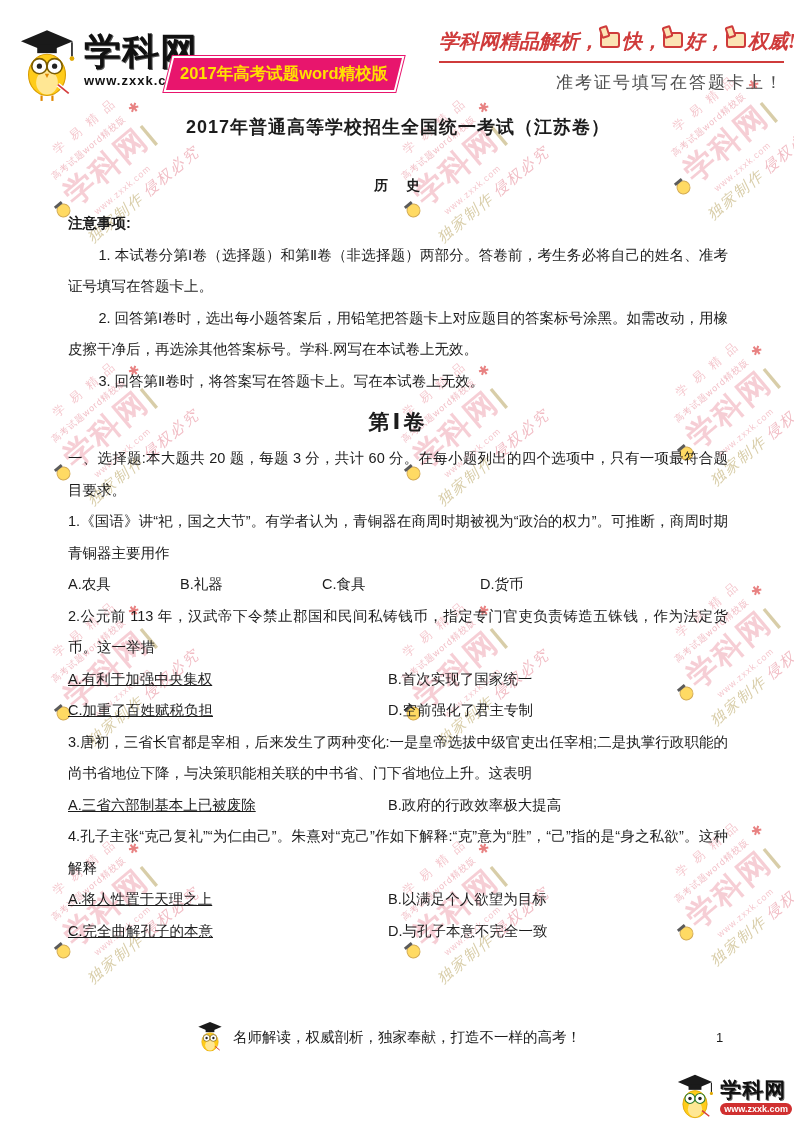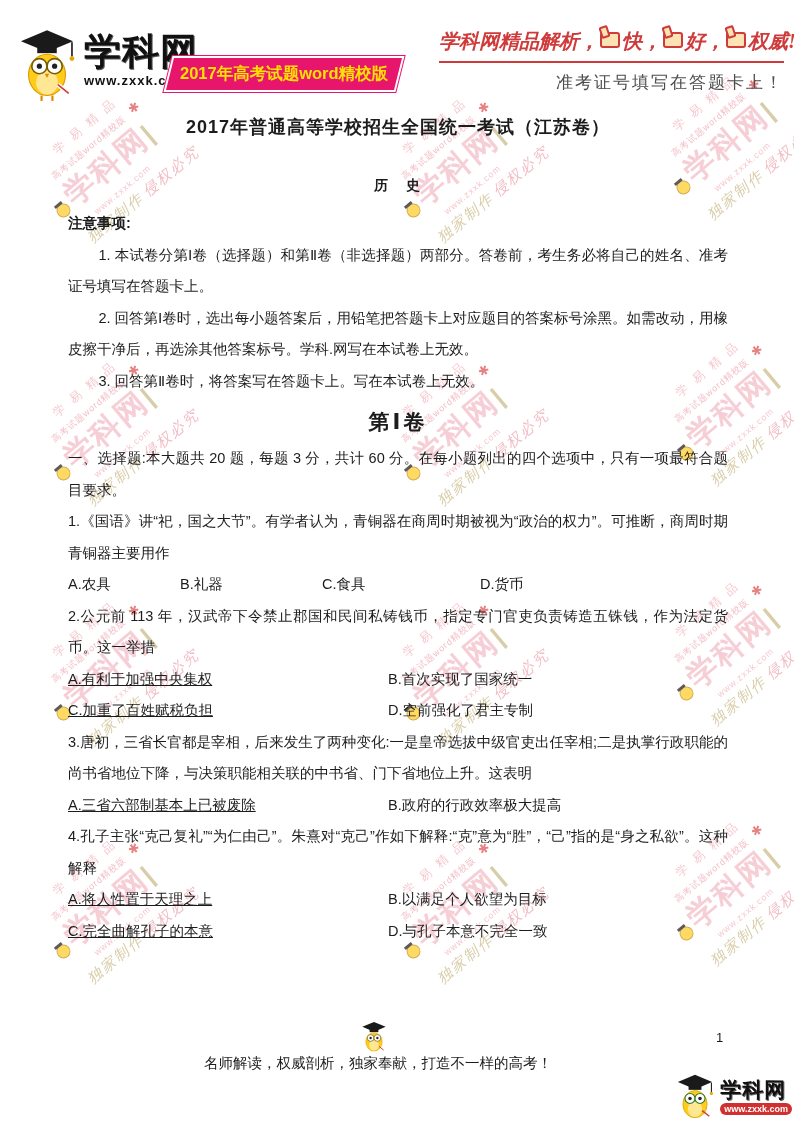--- a/index.html
+++ b/index.html
@@ -55,21 +55,21 @@
   .doc-subject{margin:28px 0 8px;text-align:center;font-size:14px;font-weight:bold;line-height:30px;letter-spacing:2px;}
   .notice-head{margin:0;font-weight:bold;}
   .notice{margin:0;text-indent:2.1em;}
   .section-head{margin:6px 0 2px;text-align:center;font-size:21px;font-weight:bold;line-height:38px;letter-spacing:3px;}
   .stem{margin:0;}
   .opt-row{margin:0;height:31.5px;white-space:nowrap;}
   .opt{display:inline-block;}
   .opt.w1{width:112px;} .opt.w2{width:142px;} .opt.w3{width:158px;}
   .opt.half{width:320px;text-decoration:underline;}
   
-  .footer{position:absolute;left:204px;top:1020px;z-index:2;display:flex;align-items:center;flex-direction:column;}
+  .footer{position:absolute;left:195px;top:1020px;z-index:2;display:flex;align-items:center;}
   .footer-owl{width:30px;height:34px;margin-right:8px;}
   .footer-slogan{font-size:14.5px;color:#1c1c1c;}
   .page-num{position:absolute;left:716px;top:1030px;font-size:13px;z-index:2;}
   .corner-logo{position:absolute;right:2px;top:1072px;z-index:2;display:flex;align-items:center;}
   .corner-owl{width:46px;height:50px;}
   .corner-col{margin-left:2px;}
   .corner-name{font-size:21px;font-weight:900;color:#111;letter-spacing:1px;line-height:22px;
     text-shadow:1px 1px 0 #666;}
   .corner-url{display:block;margin-top:2px;background:#d03030;color:#fff;font-size:9px;font-weight:bold;
     padding:1px 4px;border-radius:6px;text-align:center;}

